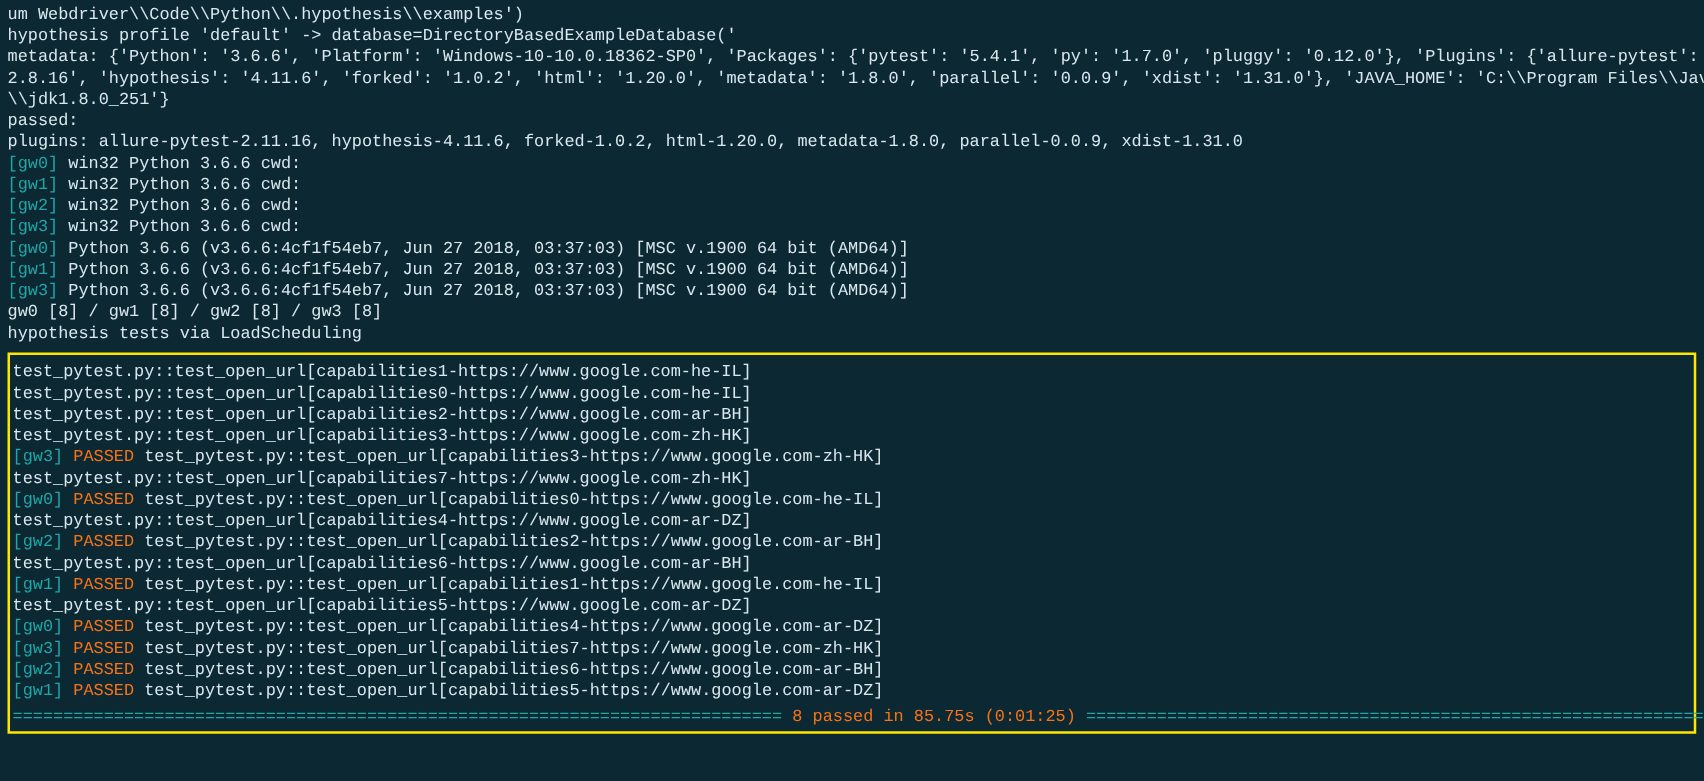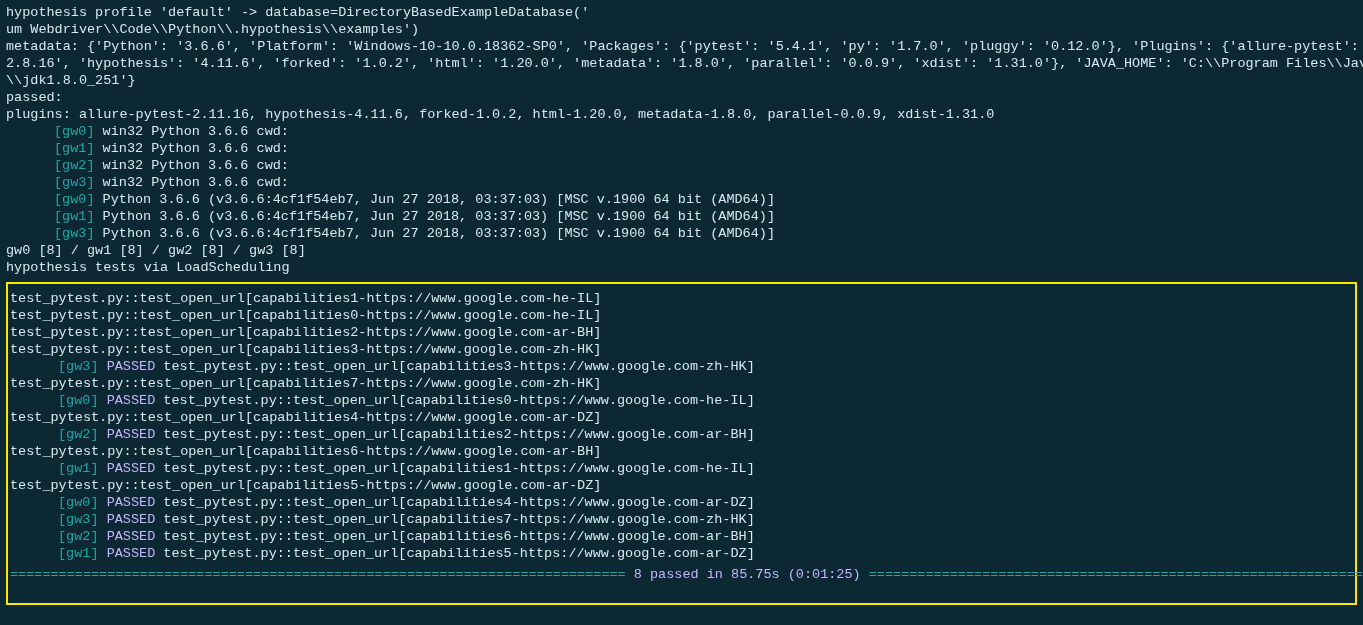--- a/index.html
+++ b/index.html
@@ -8,40 +8,40 @@
     color: #d9e8ee;
     font-family: "Consolas", "Courier New", monospace;
     font-size: 13.5px;
     line-height: 17px;
     width: 1363px;
     height: 625px;
     overflow: hidden;
     padding: 4px 6px;
   }
   .line { white-space: pre; }
-  .worker { color: #1fa7a7; margin-left: 48px; }
-  .passed { color: #c4b5fd; }
+  .worker { color: #1fa7a7; }
+  .passed { color: #f97316; }
   .highlight-box {
     border: 2px solid #ffe600;
     margin-top: 6px;
-    padding: 6px 2px 20px 2px;
+    padding: 6px 2px 2px 2px;
   }
   .summary-line {
     text-align: center;
     color: #26c96a;
     margin-top: 4px;
   }
   .eq { color: #1fa7a7; }
 </style>
 </head>
 <body>
 
 <div>
+  <div class="line">um Webdriver\\Code\\Python\\.hypothesis\\examples')</div>
   <div class="line">hypothesis profile 'default' -&gt; database=DirectoryBasedExampleDatabase('</div>
-  <div class="line">um Webdriver\\Code\\Python\\.hypothesis\\examples')</div>
   <div class="line">metadata: {'Python': '3.6.6', 'Platform': 'Windows-10-10.0.18362-SP0', 'Packages': {'pytest': '5.4.1', 'py': '1.7.0', 'pluggy': '0.12.0'}, 'Plugins': {'allure-pytest': '</div>
   <div class="line">2.8.16', 'hypothesis': '4.11.6', 'forked': '1.0.2', 'html': '1.20.0', 'metadata': '1.8.0', 'parallel': '0.0.9', 'xdist': '1.31.0'}, 'JAVA_HOME': 'C:\\Program Files\\Java</div>
   <div class="line">\\jdk1.8.0_251'}</div>
   <div class="line">passed:</div>
   <div class="line">plugins: allure-pytest-2.11.16, hypothesis-4.11.6, forked-1.0.2, html-1.20.0, metadata-1.8.0, parallel-0.0.9, xdist-1.31.0</div>
 
   <div id="cwd-block">
       <div class="line"><span class="worker">[gw0]</span><span> win32 Python 3.6.6 cwd:</span></div>
       <div class="line"><span class="worker">[gw1]</span><span> win32 Python 3.6.6 cwd:</span></div>
       <div class="line"><span class="worker">[gw2]</span><span> win32 Python 3.6.6 cwd:</span></div>

